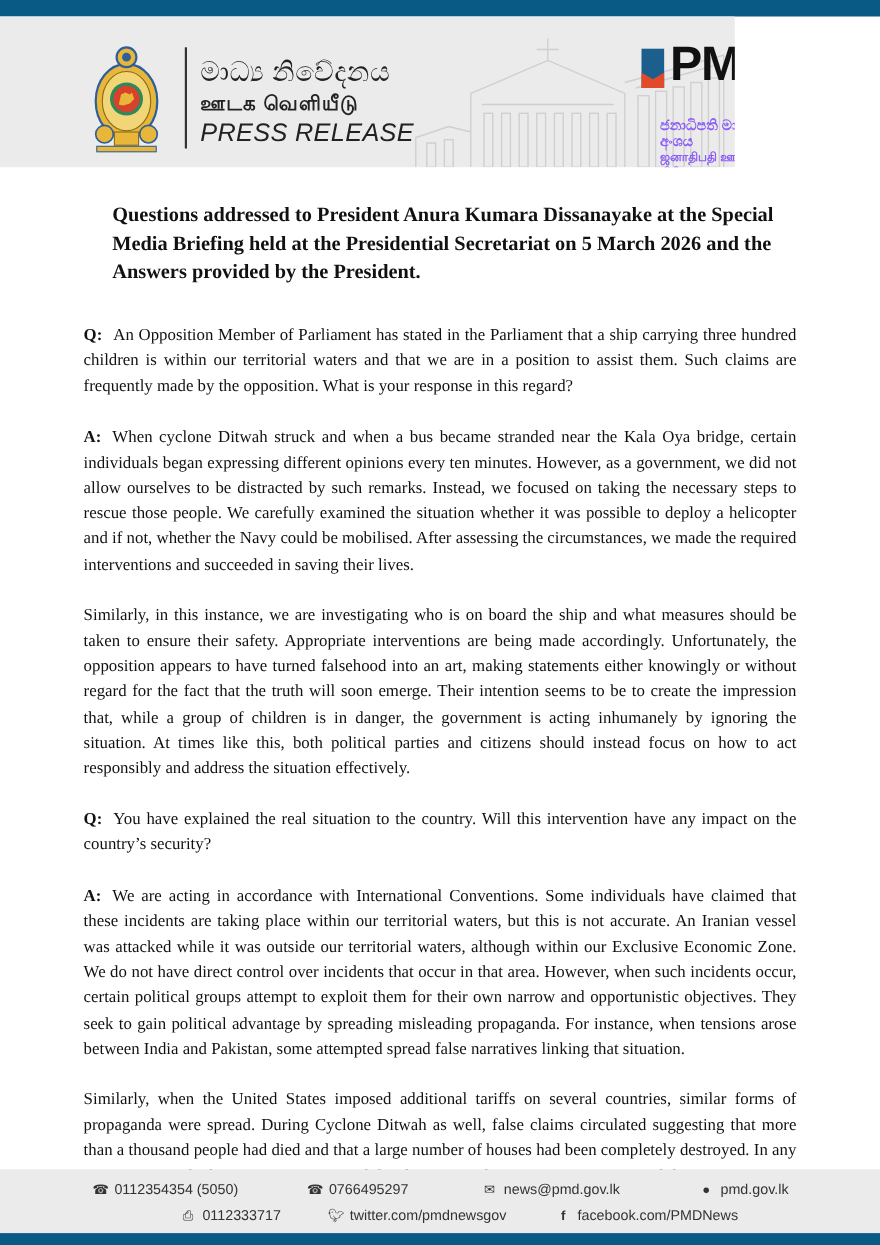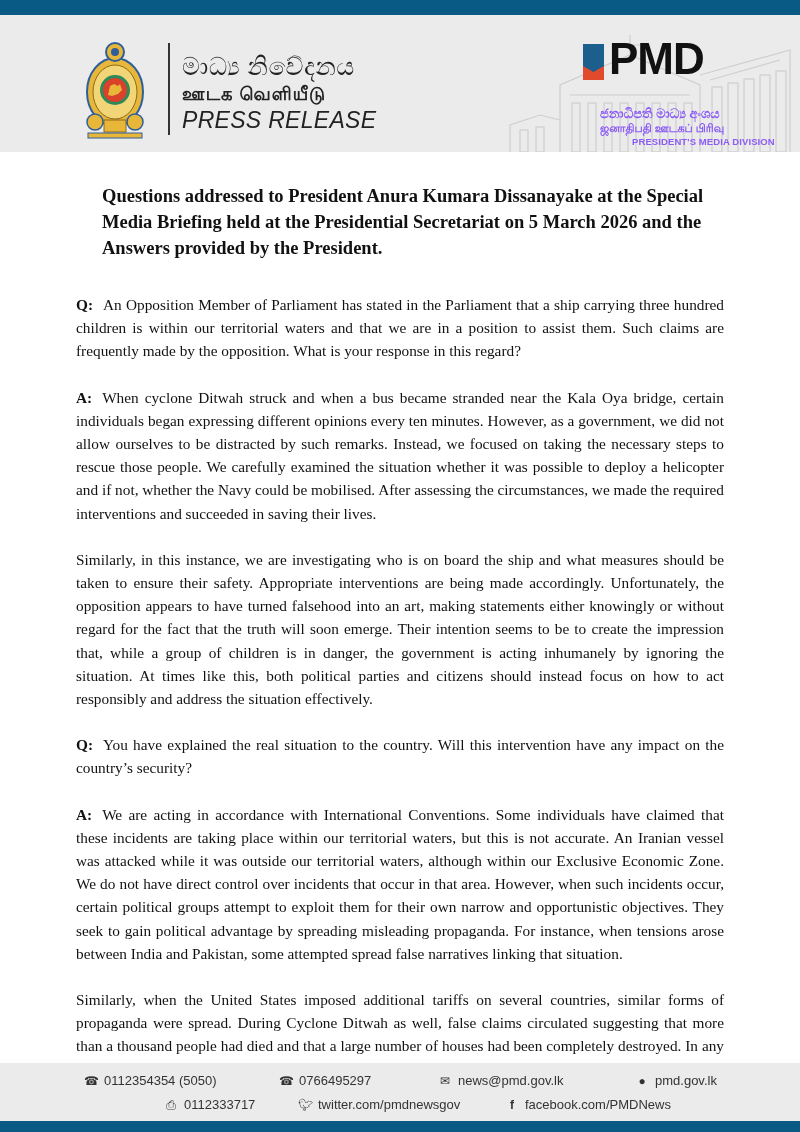--- a/index.html
+++ b/index.html
@@ -2,21 +2,21 @@
 <html><head>
 <meta charset="utf-8">
 <style>
   html, body { margin: 0; padding: 0; }
   body {
     width: 800px; height: 1132px; position: relative; overflow: hidden;
     background: #ffffff; font-family: "Liberation Serif", serif; color: #111;
   }
   .topbar { position: absolute; left: 0; top: 0; width: 800px; height: 15px; background: #0a5a86; }
   .header {
-    position: absolute; left: 0; top: 15px; width: 800px; height: 137px;
+    position: absolute; left: 0; top: 15px; width: 668px; height: 137px;
     background: #ebebeb; overflow: hidden;
   }
   .emblem { position: absolute; left: 84px; top: 25px; width: 62px; height: 100px; }
   .hdr-divider { position: absolute; left: 168px; top: 28px; width: 2px; height: 92px; background: #333; }
   .hdr-text { position: absolute; left: 182px; top: 36px; font-family: "Liberation Sans", sans-serif; color: #222; }
   .hdr-text .si { font-size: 25px; line-height: 30px; letter-spacing: 0.5px; }
   .hdr-text .ta { font-size: 18px; line-height: 26px; font-weight: bold; letter-spacing: 1px; }
   .hdr-text .en { font-size: 23px; line-height: 26px; letter-spacing: 0.3px; font-style: italic; }
   .building { position: absolute; right: 0; top: 0; width: 300px; height: 137px; opacity: 0.35; }
   .pmd-mark { position: absolute; left: 583px; top: 29px; width: 21px; height: 36px; }

